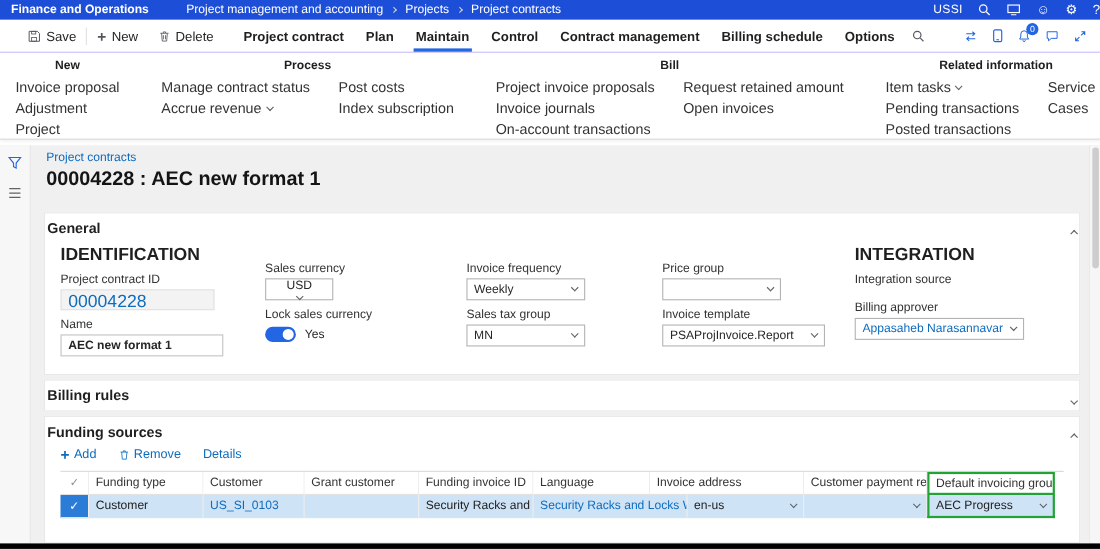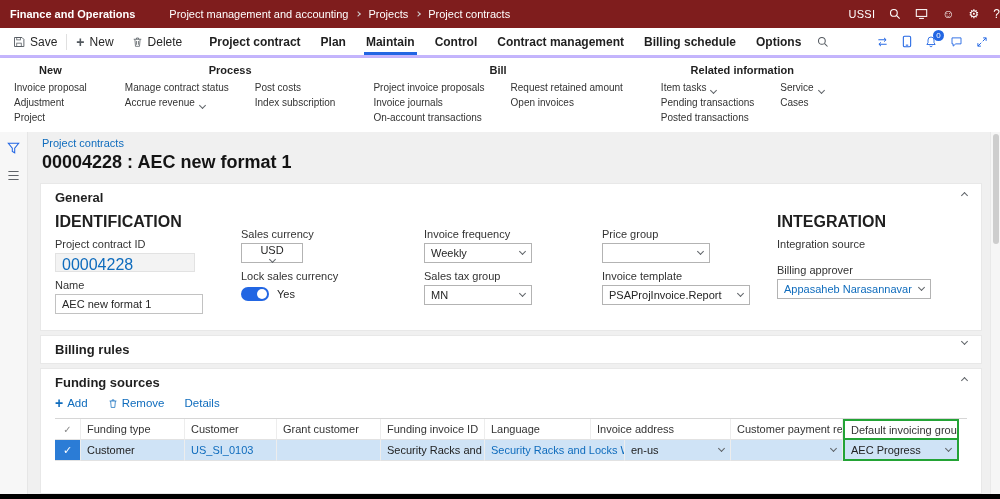--- a/index.html
+++ b/index.html
@@ -1,75 +1,75 @@
 <!DOCTYPE html>
 <html><head>
 <meta charset="utf-8">
 <style>
   * { margin:0; padding:0; box-sizing:border-box; }
   html,body { width:1000px; height:499px; overflow:hidden; background:#fff;
     font-family:"Liberation Sans", sans-serif; color:#262626; }
 
   
-  .topbar { height:28px; background:#7f1d1d; color:#fff; display:flex; align-items:center; font-size:11px; }
+  .topbar { height:18px; background:#1d4ed8; color:#fff; display:flex; align-items:center; font-size:11px; }
   .app-name { padding:0 16px 0 10px; font-weight:bold; cursor:pointer; white-space:nowrap; }
   .crumbs { display:flex; align-items:center; gap:8px; margin-left:18px; }
   .crumb { cursor:pointer; white-space:nowrap; }
   .sep-chev { width:4px; height:4px; border-right:1px solid #cfcfcf; border-top:1px solid #cfcfcf; transform:rotate(45deg); display:inline-block; }
   .topbar-right { margin-left:auto; display:flex; align-items:center; gap:14px; }
   .topbar-right .t-ico { display:flex; align-items:center; cursor:pointer; color:#fff; font-size:12px; line-height:1; }
   .company { cursor:pointer; letter-spacing:.3px; }
 
   
-  .actionbar { height:30px; background:#fff; border-bottom:3px solid #c4b5fd; display:flex; align-items:center; font-size:12px; padding-left:4px; }
+  .actionbar { height:30px; background:#fff; border-bottom:1px solid #c4b5fd; display:flex; align-items:center; font-size:12px; padding-left:16px; }
   .ab-btn { display:flex; align-items:center; gap:5px; border:none; background:none; font:inherit; color:#262626; padding:0 9px; height:100%; cursor:pointer; white-space:nowrap; }
   .ab-btn svg, .ab-btn .plus { color:#51575d; }
   .plus { font-size:14px; font-weight:bold; line-height:1; }
   .ab-div { width:1px; height:16px; background:#e0e0e0; }
   .ab-tabs { display:flex; align-items:stretch; height:100%; margin-left:8px; }
   .ab-tab { display:flex; align-items:center; padding:0 10px; font-weight:bold; color:#1f1f1f; cursor:pointer; position:relative; white-space:nowrap; }
   .ab-tab.active::after { content:""; position:absolute; left:8px; right:8px; bottom:0; height:3px; background:#2266E3; }
   .ab-search { margin-left:6px; color:#51575d; display:flex; align-items:center; cursor:pointer; }
   .ab-right { margin-left:auto; display:flex; align-items:center; gap:13px; padding-right:12px; color:#2266E3; }
   .ab-right .r-ico { position:relative; display:flex; align-items:center; cursor:pointer; }
   .badge { position:absolute; top:-5px; right:-7px; background:#2266E3; color:#fff; font-size:8px; width:11px; height:11px; border-radius:50%; text-align:center; line-height:11px; }
 
   
   .ribbon { height:79px; background:#fff; border-bottom:1px solid #d8d8d8; box-shadow:0 1px 3px rgba(0,0,0,.07); display:flex; padding:6px 0 0 14px; }
   .rgroup { margin-right:38px; }
   .rtitle { font-size:11px; font-weight:bold; color:#1f1f1f; text-align:center; margin-bottom:6px; white-space:nowrap; }
   .rcols { display:flex; gap:26px; }
   .rcol { display:flex; flex-direction:column; gap:4px; }
-  .ritem { font-size:10px; color:#333; cursor:pointer; white-space:nowrap; display:flex; align-items:flex-end; gap:5px; }
+  .ritem { font-size:13px; color:#333; cursor:pointer; white-space:nowrap; display:flex; align-items:center; gap:5px; }
 
   .chev { width:5px; height:5px; border-right:1px solid #5f6368; border-bottom:1px solid #5f6368; display:inline-block; }
   .chev.down { transform:rotate(45deg); margin-top:-3px; }
   .chev.up { transform:rotate(225deg); margin-top:3px; }
 
   
   .main { position:absolute; top:132px; left:0; right:0; bottom:5px; display:flex; background:#f0f0f0; }
   .leftrail { width:28px; background:#f7f7f7; border-right:1px solid #e6e6e6; display:flex; flex-direction:column; align-items:center; padding-top:10px; gap:16px; }
   .leftrail .l-ico { cursor:pointer; display:flex; }
   .content { flex:1; display:flex; flex-direction:column; padding:5px 18px 0 12px; overflow:hidden; }
 
   .parent-link { color:#0f6cbd; font-size:11px; cursor:pointer; width:max-content; margin-left:2px; }
-  .page-title { font-size:18px; font-weight:bold; color:#141414; margin:3px 0 10px 2px; }
+  .page-title { font-size:18px; font-weight:bold; color:#141414; margin:3px 0 20px 2px; }
 
   .panel { flex:1; display:flex; flex-direction:column; gap:4px; }
   .sec { background:#fff; border:1px solid #e8e8e8; }
   .sec.grow { flex:1; }
-  .sec-head { display:flex; align-items:flex-start; justify-content:space-between; padding:6px 14px; font-size:13px; font-weight:bold; color:#1f1f1f; cursor:pointer;gap:40px; }
+  .sec-head { display:flex; align-items:flex-end; justify-content:space-between; padding:6px 2px; font-size:13px; font-weight:bold; color:#1f1f1f; cursor:pointer;gap:40px; }
 
   
   .gen-grid { display:grid; grid-template-columns:178px 175px 170px 167px 1fr; column-gap:8px; padding:0 14px 16px; font-size:11px; }
   .subhead { font-weight:bold; margin:2px 0 6px; font-size:16px; color:#1f1f1f; }
   .pad-top { padding-top:17px; }
   .fld label { display:block; color:#333; margin:7px 0 3px; }
   .ro-link { width:140px; background:#f3f3f3; border:1px solid #e2e2e2; color:#0f6cbd; font-size:16px; padding:2px 6px; height:19px; cursor:pointer; }
-  .txt-input { width:148px; height:20px; border:1px solid #c2c2c2; font-size:11px; padding:0 6px; font-family:inherit; color:#262626; }
+  .txt-input { width:148px; height:20px; border:1px solid #c2c2c2; font-size:11px; padding:0 6px; font-family:inherit; color:#262626;font-weight:bold; }
   .dd { border:1px solid #b3b3b3; height:20px; background:#fff; display:flex; align-items:center; justify-content:space-between; padding:0 6px; cursor:pointer; font-size:11px; color:#262626; }
   .dd .chev { flex:none; }
   .w-cur { width:62px;flex-direction:column; } .w-mid { width:108px; } .w-tmpl { width:148px; } .w-appr { width:154px; }
   .blue-val { color:#0f6cbd; overflow:hidden; white-space:nowrap; text-overflow:ellipsis; }
   .toggle-row { display:flex; align-items:center; gap:8px; margin-top:5px; }
   .toggle { width:28px; height:14px; border-radius:8px; background:#2266E3; position:relative; cursor:pointer; flex:none; }
   .toggle .knob { position:absolute; top:2px; right:2px; width:10px; height:10px; border-radius:50%; background:#fff; }
 
   
   .fs-toolbar { display:flex; align-items:center; gap:20px; padding:0 14px 8px; color:#0f6cbd; font-size:11.5px; }

